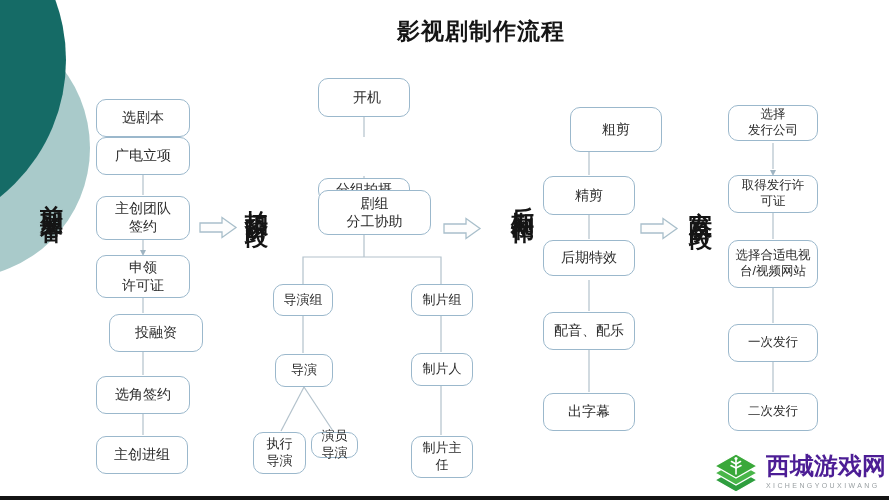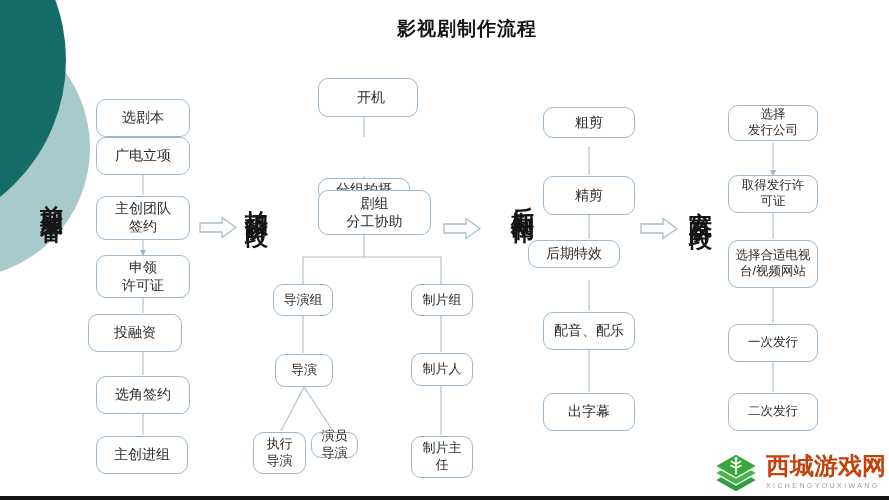--- a/index.html
+++ b/index.html
@@ -4,40 +4,40 @@
 <style>
   html,body{margin:0;padding:0;background:#ffffff;}
   #stage{
     position:relative;width:889px;height:500px;overflow:hidden;background:#ffffff;
     font-family:"Liberation Sans","DejaVu Sans",sans-serif;
   }
   .circle{position:absolute;border-radius:50%;}
   .circle.light{left:-170px;top:18px;width:260px;height:260px;background:#a9caca;}
   .circle.dark{left:-284px;top:-115px;width:350px;height:350px;background:#156b66;}
   .title{
-    position:absolute;left:397px;top:16px;font-size:19px;font-weight:bold;
+    position:absolute;left:397px;top:16px;font-size:23px;font-weight:bold;
     color:#151515;letter-spacing:1px;white-space:nowrap;z-index:4;
   }
   .stage-label{
     position:absolute;writing-mode:vertical-rl;text-orientation:upright;
     font-size:23px;font-weight:bold;color:#151515;letter-spacing:5px;z-index:4;line-height:1;
   }
   .box{
     position:absolute;box-sizing:border-box;background:#ffffff;
     border:1.5px solid #9bb8cc;border-radius:10px;
     display:flex;align-items:center;justify-content:center;text-align:center;
     font-size:14px;line-height:1.28;color:#2a2a2a;white-space:pre-line;z-index:3;
     padding:1px 2px;
   }
   .box.f12{font-size:12.5px;line-height:1.25;}
   .box.f13{font-size:13px;}
   svg.overlay{position:absolute;left:0;top:0;z-index:2;}
   .logo{position:absolute;left:711px;top:452px;display:flex;align-items:flex-start;z-index:4;}
   .logo .txt{margin-left:5px;display:flex;flex-direction:column;}
-  .logo .name{font-size:24px;font-weight:bold;color:#c2410c;line-height:1.15;white-space:nowrap;}
+  .logo .name{font-size:24px;font-weight:bold;color:#4c1d95;line-height:1.15;white-space:nowrap;}
   .logo .roman{font-size:7px;letter-spacing:2.4px;color:#9aa0a3;margin-top:2px;white-space:nowrap;}
   .bottom-bar{position:absolute;left:0;top:496px;width:889px;height:4px;background:#141414;z-index:5;}
 </style>
 </head>
 <body>
 
 <div id="stage">
 
   <div class="circle light"></div>
   <div class="circle dark"></div>
@@ -90,42 +90,42 @@
   <div class="stage-label" style="left:245px;top:191px;">拍摄阶段</div>
   <div class="stage-label" style="left:511px;top:188px;">后期制作</div>
   <div class="stage-label" style="left:689px;top:193px;">宣发阶段</div>
 
   <div class="box" style="left:96px;top:79px;width:94px;height:38px;margin-top:20px;">选剧本</div>
   <div class="box" style="left:96px;top:137px;width:94px;height:38px;">广电立项</div>
   <div class="box" style="left:96px;top:196px;width:94px;height:44px;">主创团队
 签约</div>
   <div class="box" style="left:96px;top:255px;width:94px;height:43px;">申领
 许可证</div>
-  <div class="box" style="left:88px;top:314px;width:94px;height:38px;">投融资</div>
+  <div class="box" style="left:109px;top:314px;width:94px;height:38px;">投融资</div>
   <div class="box" style="left:96px;top:376px;width:94px;height:38px;">选角签约</div>
   <div class="box" style="left:96px;top:436px;width:92px;height:38px;">主创进组</div>
 
-  <div class="box" style="left:318px;top:78px;width:100px;height:39px;padding-left:8px;">开机</div>
+  <div class="box" style="left:318px;top:78px;width:92px;height:39px;padding-left:8px;">开机</div>
   <div class="box" style="left:318px;top:138px;width:92px;height:23px;margin-top:40px;">分组拍摄</div>
   <div class="box" style="left:318px;top:190px;width:113px;height:45px;">剧组
 分工协助</div>
   <div class="box f13" style="left:273px;top:284px;width:60px;height:32px;">导演组</div>
   <div class="box f13" style="left:275px;top:354px;width:58px;height:33px;">导演</div>
   <div class="box f13" style="left:253px;top:432px;width:53px;height:42px;">执行
 导演</div>
   <div class="box f13" style="left:311px;top:432px;width:47px;height:26px;">演员
 导演</div>
   <div class="box f13" style="left:411px;top:284px;width:62px;height:32px;">制片组</div>
   <div class="box f13" style="left:411px;top:353px;width:62px;height:33px;">制片人</div>
   <div class="box f13" style="left:411px;top:436px;width:62px;height:42px;">制片主
 任</div>
 
-  <div class="box" style="left:543px;top:107px;width:92px;height:31px;">粗剪</div>
+  <div class="box" style="left:570px;top:107px;width:92px;height:45px;">粗剪</div>
   <div class="box" style="left:543px;top:176px;width:92px;height:39px;">精剪</div>
-  <div class="box" style="left:528px;top:240px;width:92px;height:28px;">后期特效</div>
+  <div class="box" style="left:543px;top:240px;width:92px;height:36px;">后期特效</div>
   <div class="box" style="left:543px;top:312px;width:92px;height:38px;">配音、配乐</div>
   <div class="box" style="left:543px;top:393px;width:92px;height:38px;">出字幕</div>
 
   <div class="box f12" style="left:728px;top:105px;width:90px;height:36px;">选择
 发行公司</div>
   <div class="box f12" style="left:728px;top:175px;width:90px;height:38px;">取得发行许
 可证</div>
   <div class="box f12" style="left:728px;top:240px;width:90px;height:48px;">选择合适电视
 台/视频网站</div>
   <div class="box f12" style="left:728px;top:324px;width:90px;height:38px;">一次发行</div>

